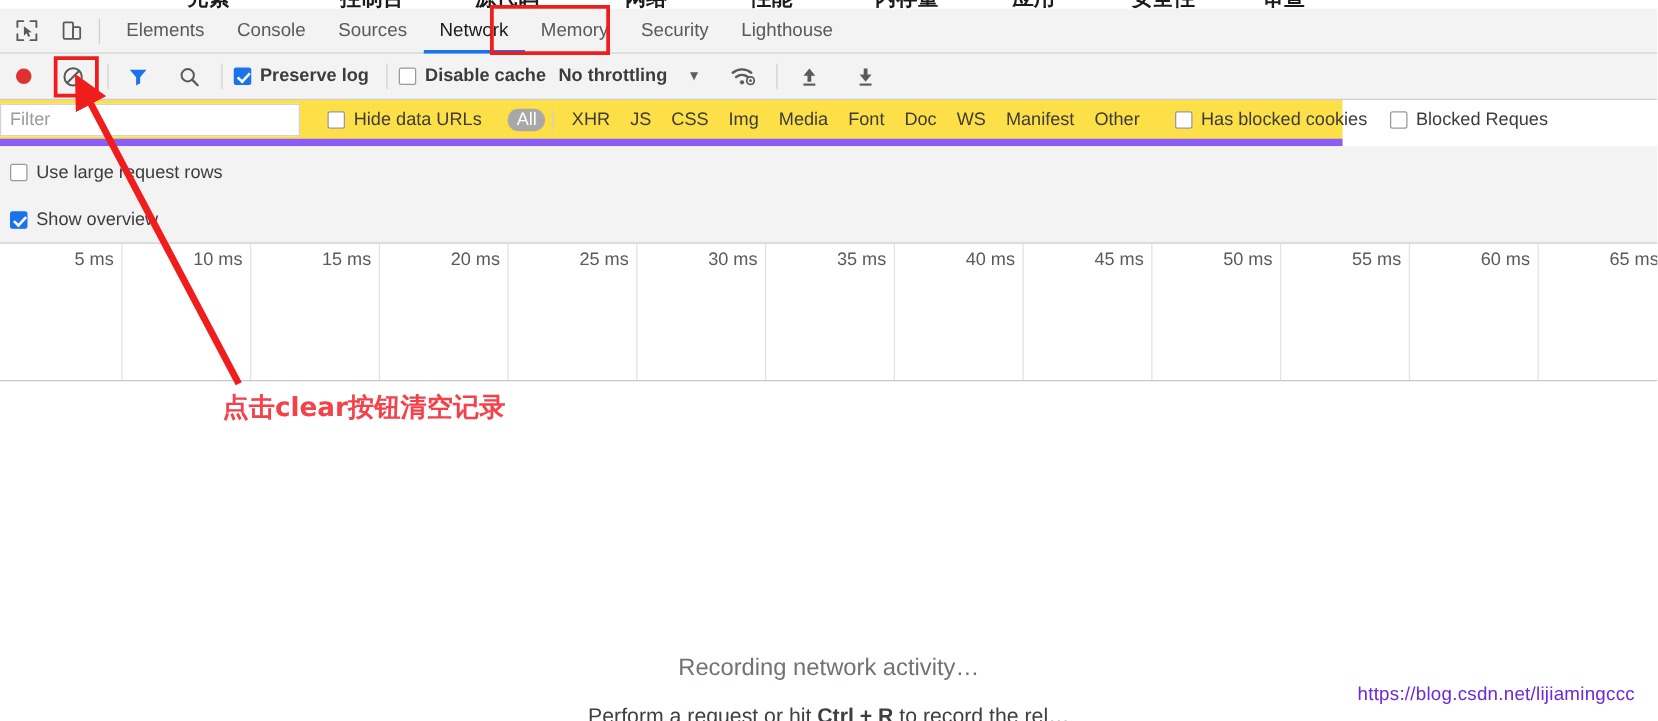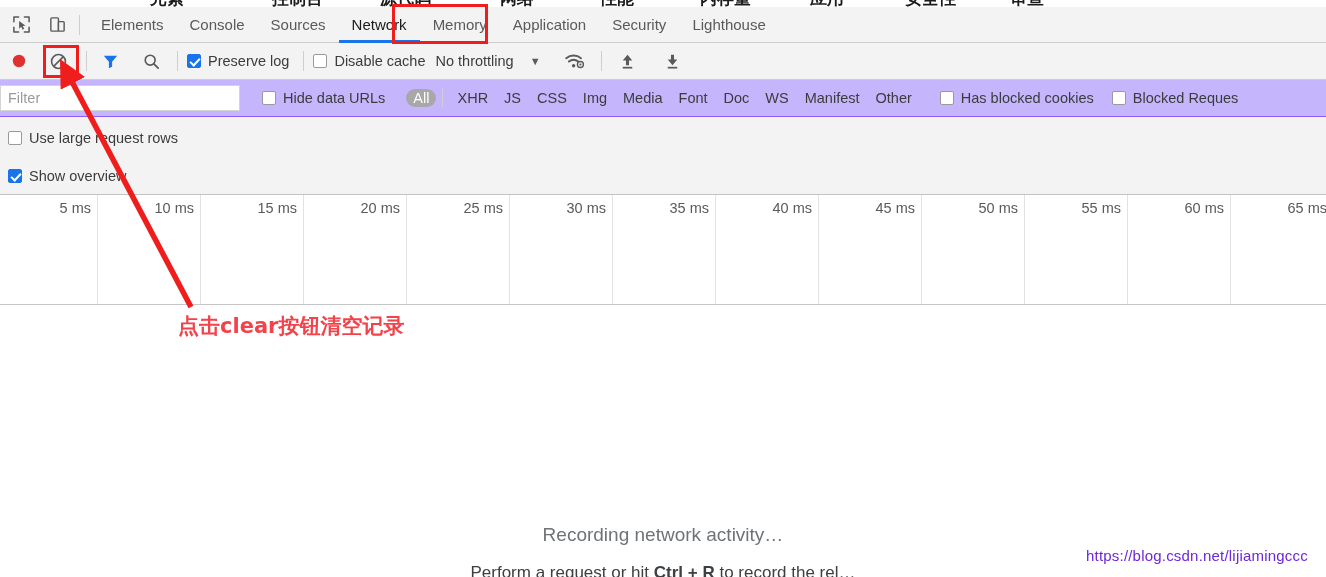--- a/index.html
+++ b/index.html
@@ -53,21 +53,21 @@
   .tab.active::after {
     content: ""; position: absolute; left: 0; right: 0; bottom: 0;
     height: 3px; background: #1a73e8;
   }
 
   
   .toolbar {
     position: absolute; top: 43px; left: 0; width: 1326px; height: 37px;
     background: #f3f3f3;
     border-bottom: 1px solid #cdcdcd;
-    display: flex; align-items: center;
+    display: flex; align-items: center; font-weight: bold;
   }
   .tool-btn {
     width: 28px; height: 28px; margin-left: 5px;
     display: flex; align-items: center; justify-content: center;
     cursor: pointer; flex: 0 0 auto;
   }
   .t-sep { width: 1px; height: 20px; background: #cfcfcf; margin: 0 9px; flex:0 0 auto;}
   .cb-wrap {
     display: flex; align-items: center; gap: 7px;
     font-size: 14.5px; color: #3c3c3c; cursor: pointer;
@@ -88,23 +88,23 @@
   .throttle {
     font-size: 14.5px; color: #3c3c3c; margin-left: 10px;
     white-space: nowrap; cursor: pointer; flex: 0 0 auto;
   }
   .caret {
     margin-left: 16px; font-size: 11px; color: #5c5c5c; cursor: pointer; flex:0 0 auto;
   }
 
   
   .filterbar {
-    position: absolute; top: 80px; left: 0; width: 1326px; height: 37px;
-    background: #c4b5fd;
-    border-bottom: 1px solid #8b5cf6;
+    position: absolute; top: 80px; left: 0; width: 1074px; height: 37px;
+    background: #fde047;
+    border-bottom: 6px solid #8b5cf6;
     display: flex; align-items: center;
   }
   .filter-input {
     width: 240px; height: 26px; margin-left: 0px;
     border: 1px solid #d4d4d4; background: #ffffff;
     font-size: 14.5px; color: #9b9b9b; padding: 0 7px;
     font-family: "Liberation Sans", sans-serif;
     outline: none; flex: 0 0 auto;
   }
   .filter-input::placeholder { color: #9b9b9b; opacity: 1; }
@@ -224,21 +224,20 @@
         <rect x="11" y="7" width="6" height="10" rx="1" stroke="#5a5a5a" stroke-width="1.5" fill="#f3f3f3"></rect>
       </svg>
     </div>
     <div class="tb-sep"></div>
     <div id="tabs-host" style="display:flex;align-items:flex-end;height:36px;">
         <div class="tab">Elements</div>
         <div class="tab">Console</div>
         <div class="tab">Sources</div>
         <div class="tab active">Network</div>
         <div class="tab">Memory</div>
-        <div class="tab">Application</div>
         <div class="tab">Security</div>
         <div class="tab">Lighthouse</div>
       </div>
   </div>
 
   <div class="toolbar">
     <div class="tool-btn">
       <svg width="18" height="18" viewBox="0 0 18 18">
         <circle cx="9" cy="9" r="6.2" fill="#e03131"></circle>
       </svg>

